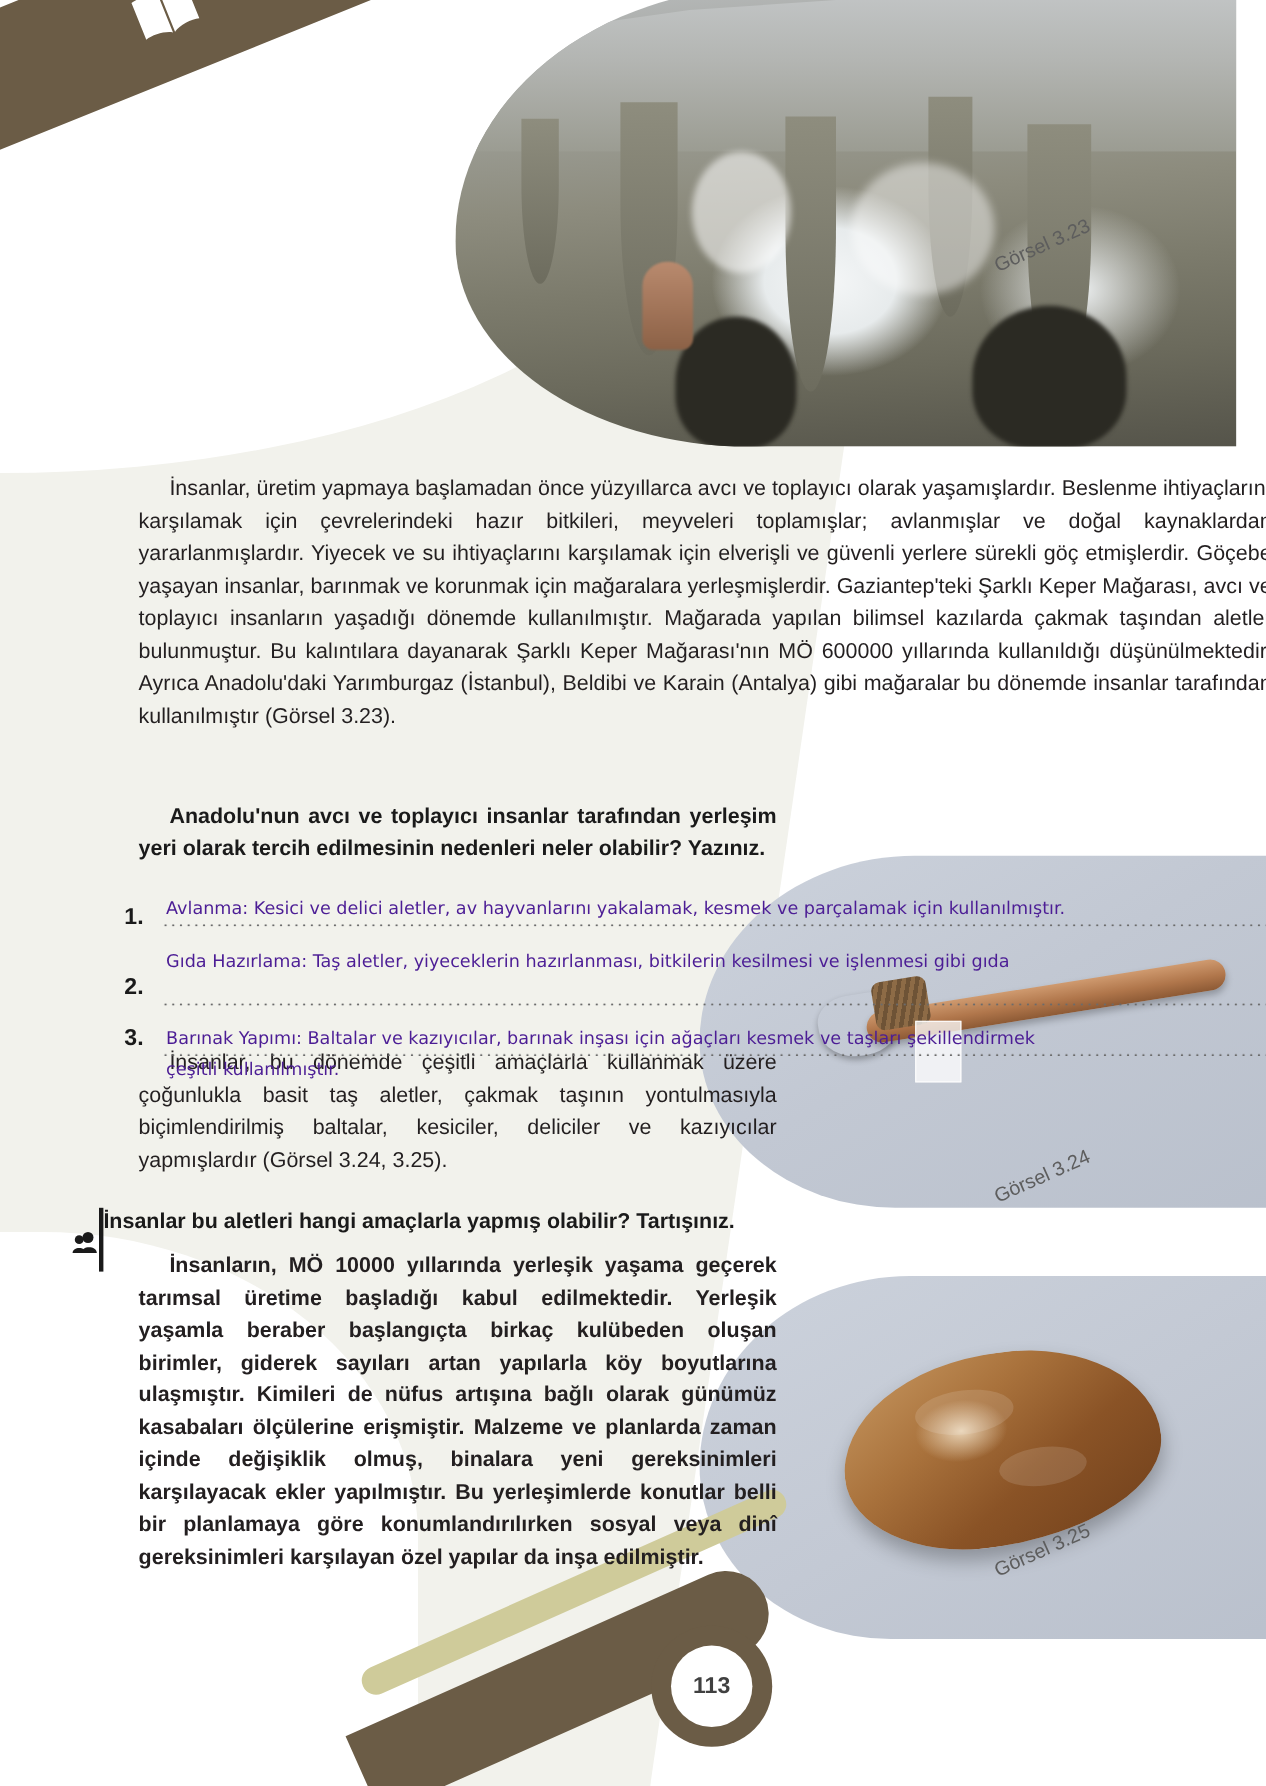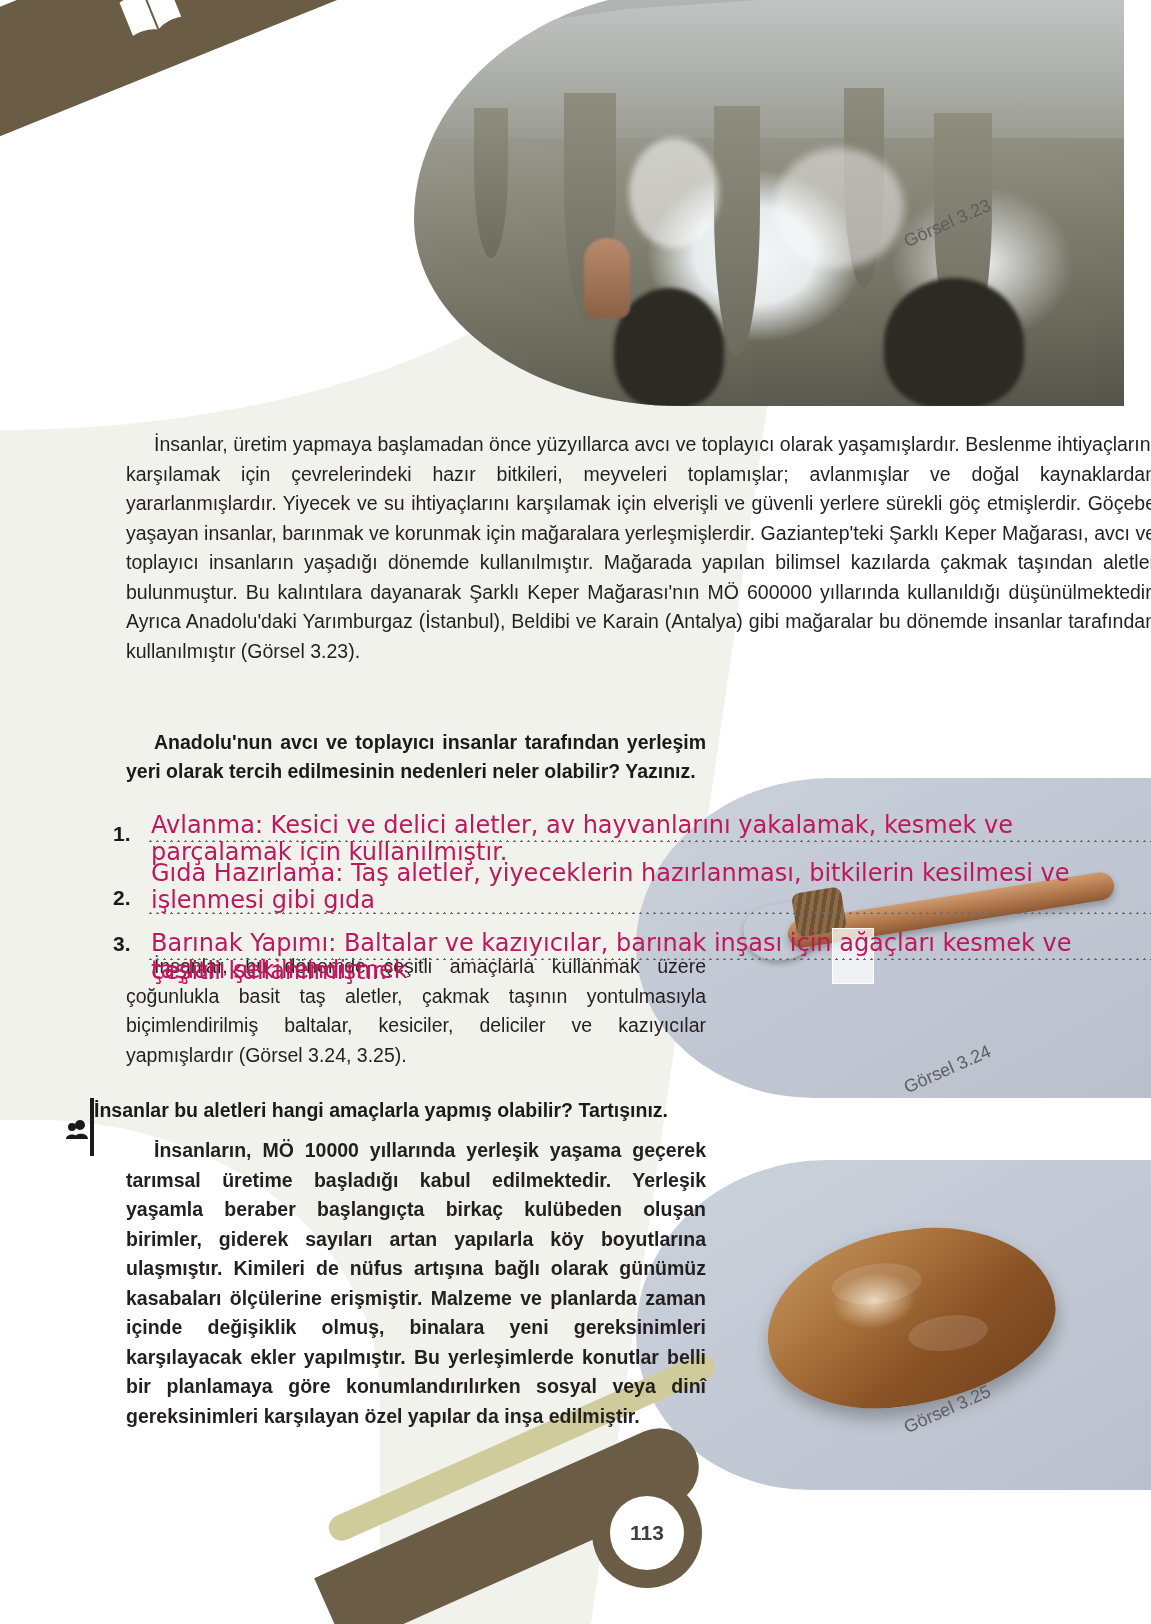--- a/index.html
+++ b/index.html
@@ -163,21 +163,21 @@
     position:absolute; left:8px; top:10px;
     font-size:21px; font-weight:700; color:#1a1a1a;
   }
   .dotline{
     position:absolute; left:42px; right:0; top:28px; height:2px;
     background-image:radial-gradient(circle, #6b6b6b 1px, rgba(0,0,0,0) 1.4px);
     background-size:7px 3px; background-repeat:repeat-x;
   }
   .ans-text{
     position:absolute; left:46px; top:0; right:0;
-    color:#be185d; font-size:24px; line-height:27px;
+    color:#4c1d95; font-size:16px; line-height:27px;
     font-family:"DejaVu Sans", sans-serif;
   }
 
   
   .discuss{
     position:absolute; left:64px; top:1096px; z-index:9;
     display:flex; align-items:flex-start; 
   }
   .discuss-rule{ width:4px; height:58px; background:#1a1a1a; margin-top:2px; }
   .discuss-icon{ width:26px; height:26px; margin-top:18px; }

